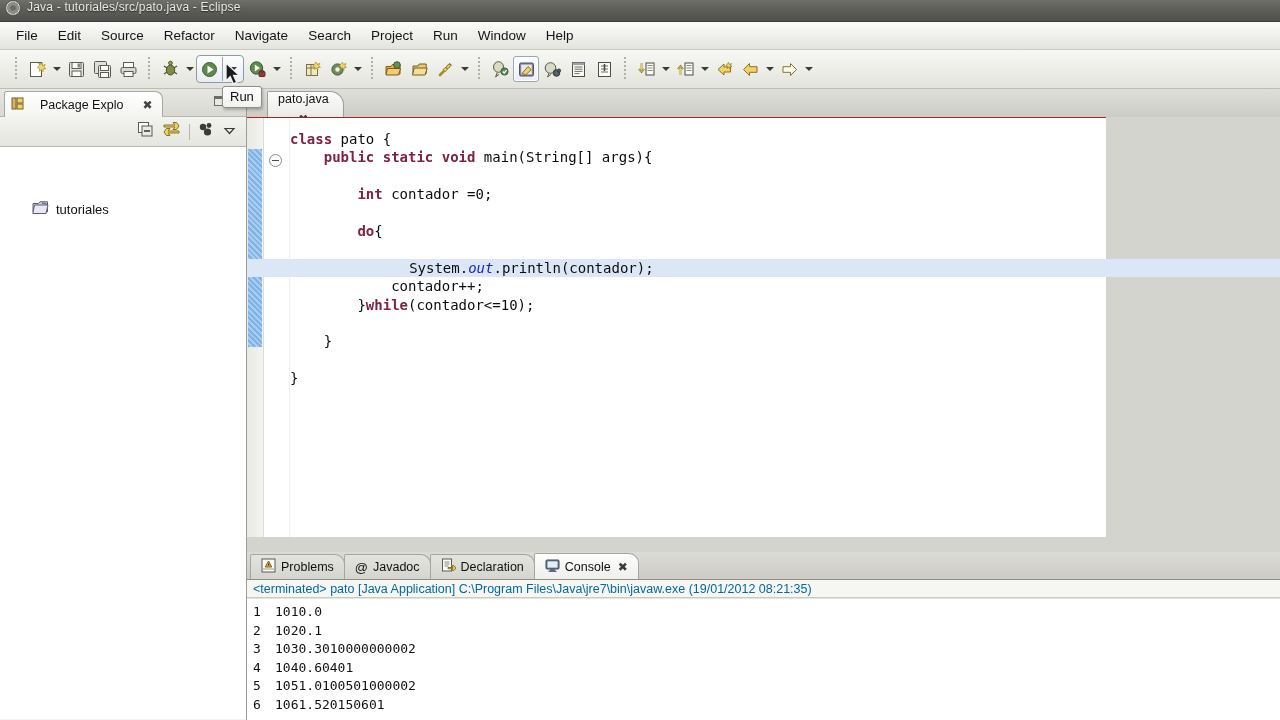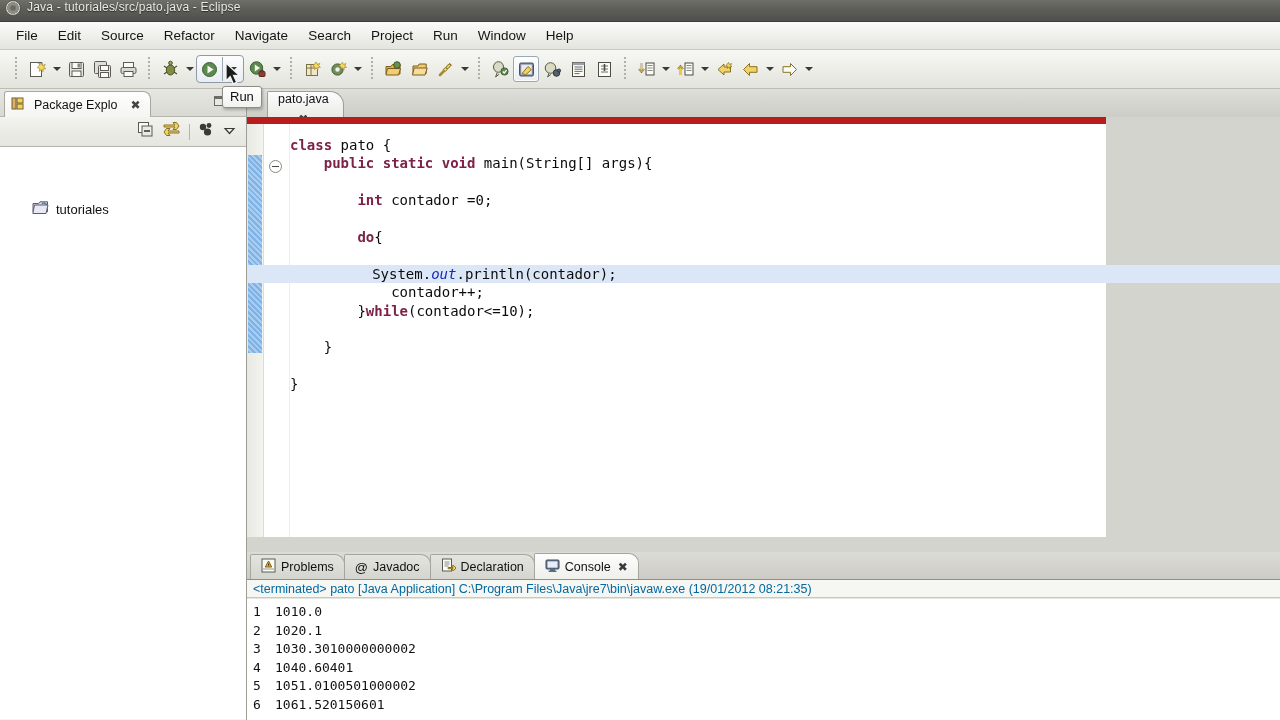--- a/index.html
+++ b/index.html
@@ -102,21 +102,21 @@
     position: absolute; left: 0; top: 89px; width: 247px; height: 631px;
     background: #f4f4f1; border-right: 1px solid #9d9d96;
   }
   .panel-tabrow {
     position: relative; height: 28px;
     background: linear-gradient(180deg,#e7e7e2 0%,#d9d9d3 100%);
     border-bottom: 1px solid #b6b6ae;
   }
   .panel-tab {
     position: absolute; left: 4px; top: 2px; height: 26px;
-    display: flex; align-items: center; gap: 10px; padding: 0 10px 0 6px;
+    display: flex; align-items: center; gap: 16px; padding: 0 10px 0 6px;
     background: linear-gradient(180deg,#ffffff 0%,#f4f4f1 100%);
     border: 1px solid #a8a8a0; border-bottom: none;
     border-radius: 3px 8px 0 0; font-size: 12.5px; color: #111;
   }
   .panel-tab .x { font-size: 12px; color:#444; margin-left:3px; }
   .minmax {
     position:absolute; right: 20px; top: 7px; width: 12px; height: 10px;
     border: 1px solid #6c6c66; border-top-width: 3px; background:#e9e9e4;
   }
   .panel-toolrow {
@@ -142,21 +142,21 @@
   .ed-tab {
     position: absolute; left: 20px; top: 2px; height: 26px;
     display:flex; align-items:center; gap:6px; padding: 0 14px 0 10px;
     background: linear-gradient(180deg,#fcfcfc 0%,#eaeae6 100%);
     border: 1px solid #9f9f98; border-bottom:none;
     border-radius: 2px 14px 0 0; font-size: 12.5px; color:#101010;flex-direction:column;
   }
   .ed-tab .x { font-size:12px; color:#3a3a3a; }
   .editor-body {
     position:absolute; left:0; top:28px; width:859px; height: 435px;
-    background:#ffffff; border-top:7px solid #b91c1c;
+    background:#ffffff; border-top:1px solid #b91c1c;
   }
   .gutter-annot {
     position:absolute; left:0; top:0; width:17px; height:100%;
     background: linear-gradient(90deg,#e9e9e4 0%,#f3f3ef 100%);
     border-right:1px solid #dcdcd6;
   }
   .range-bar {
     position:absolute; left:1px; top:31px; width:14px; height:198px;
     background: repeating-linear-gradient(45deg,#7fb2e5 0 2px,#a9cdf0 2px 4px);
   }
@@ -171,21 +171,21 @@
   .fold-icon::after {
     content:""; position:absolute; left:2px; top:5px; width:7px; height:1px; background:#4a4a45;
   }
   .code {
     position:absolute; left:43px; top:0; right:0; bottom:0;
     font-family: "DejaVu Sans Mono","Liberation Mono", monospace;
     font-size: 14px; line-height: 18.4px; color:#0b0b0b;
     padding-top: 12px; white-space: pre;
   }
   .code .ln { height:18.4px; padding-left: 0px; }
-  .code .ln.hl { background:#dbe7f6; margin-left:-43px; padding-left:24px; width: 1033px; }
+  .code .ln.hl { background:#dbe7f6; margin-left:-43px; padding-left:61px; width: 1033px; }
   .kw { color:#7e2147; font-weight:bold; }
   .fld { color:#1a27b8; font-style: italic; }
   .ed-hscroll {
     position:absolute; left:0; bottom:0; width:1033px; height:15px;
     background: linear-gradient(180deg,#f4f4f1 0%,#e8e8e3 100%);
     border-top:1px solid #c7c7c0;
   }
   .ed-hscroll .arrow-l {
     position:absolute; left:44px; top:3px;
     width:0;height:0;border-top:5px solid transparent;border-bottom:5px solid transparent;

